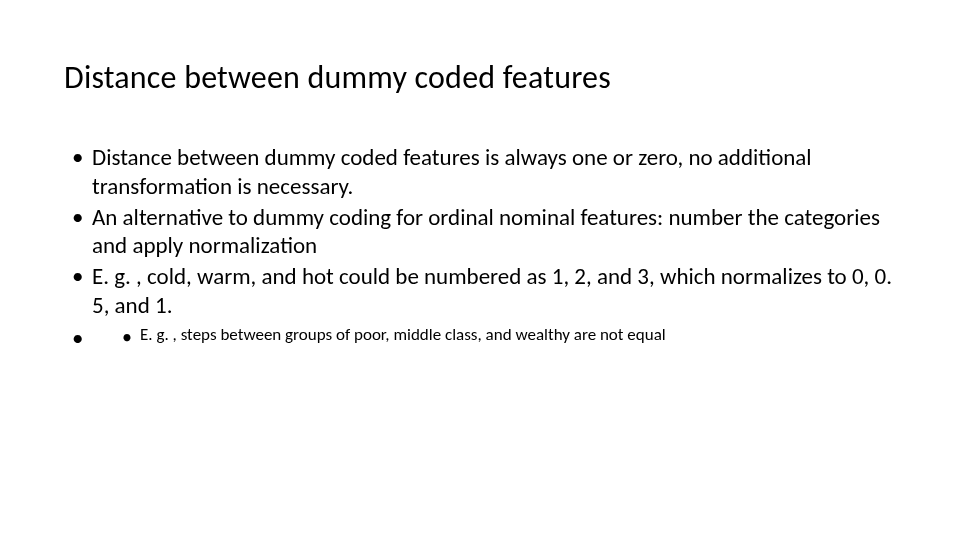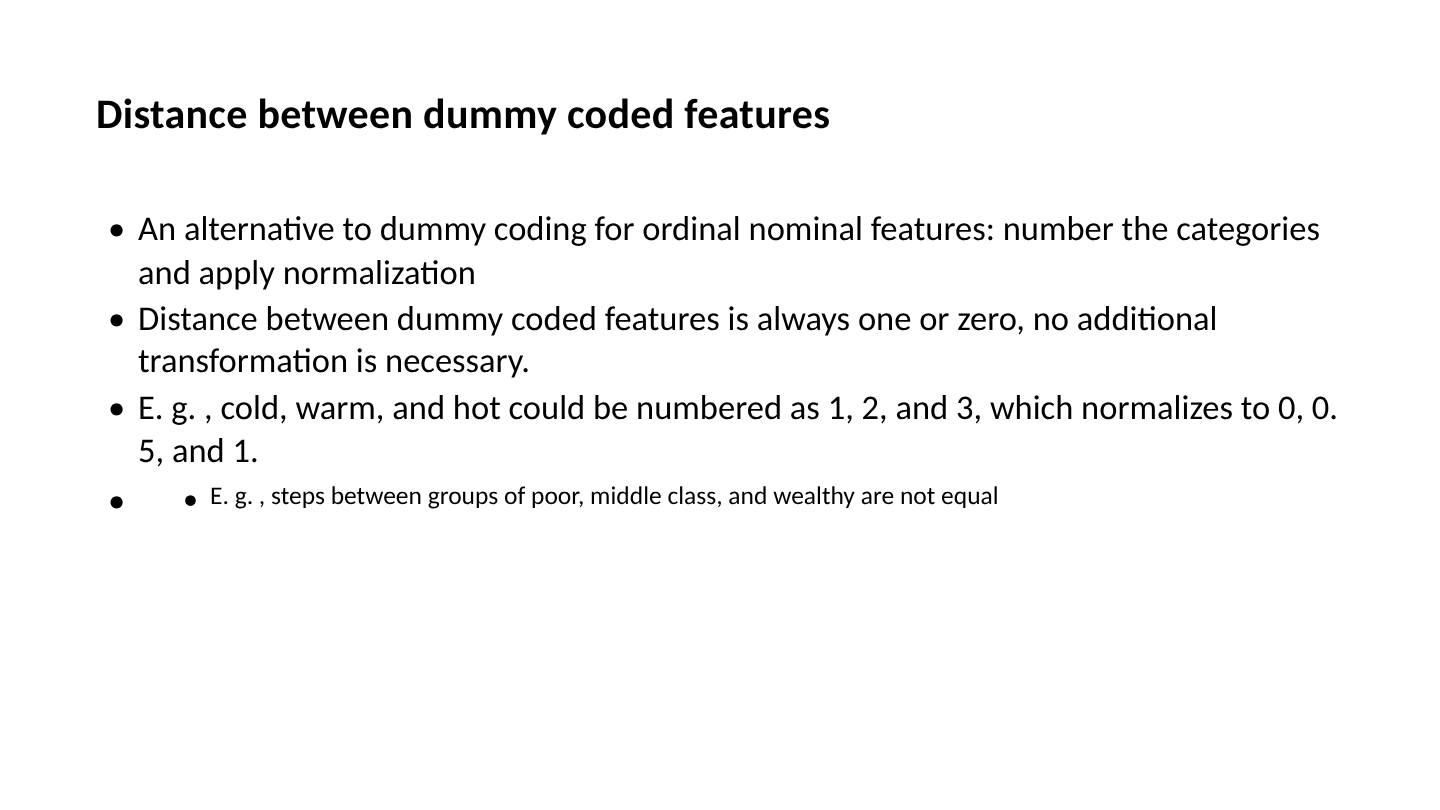--- a/index.html
+++ b/index.html
@@ -6,22 +6,22 @@
     body {
       width: 960px;
       height: 540px;
       background: #ffffff;
       font-family: Calibri, "Segoe UI", Arial, sans-serif;
       color: #000000;
       padding: 58px 64px 40px 64px;
       overflow: hidden;
     }
     .slide-title {
-      font-size: 28px;
-      font-weight: 700;
+      font-size: 32px;
+      font-weight: 400;
       margin-bottom: 46px;
       letter-spacing: 0.2px;
     }
     .bullet-list {
       list-style: none;
       padding-left: 6px;
     }
     .bullet-list > li {
       position: relative;
       padding-left: 22px;
@@ -56,21 +56,21 @@
       top: 0;
       font-size: 20px;
     }
   </style>
 </head>
 <body>
 
 <h1 class="slide-title">Distance between dummy coded features</h1>
 
 <ul class="bullet-list">
+  <li>Distance between dummy coded features is always one or zero, no additional transformation is necessary.</li>
   <li>An alternative to dummy coding for ordinal nominal features: number the categories and apply normalization</li>
-  <li>Distance between dummy coded features is always one or zero, no additional transformation is necessary.</li>
   <li>E. g. , cold, warm, and hot could be numbered as 1, 2, and 3, which normalizes to 0, 0. 5, and 1.</li>
   <li>
     <ul class="sub-list">
       <li>E. g. , steps between groups of poor, middle class, and wealthy are not equal</li>
     </ul>
   </li>
 </ul>
 
 </body></html>

